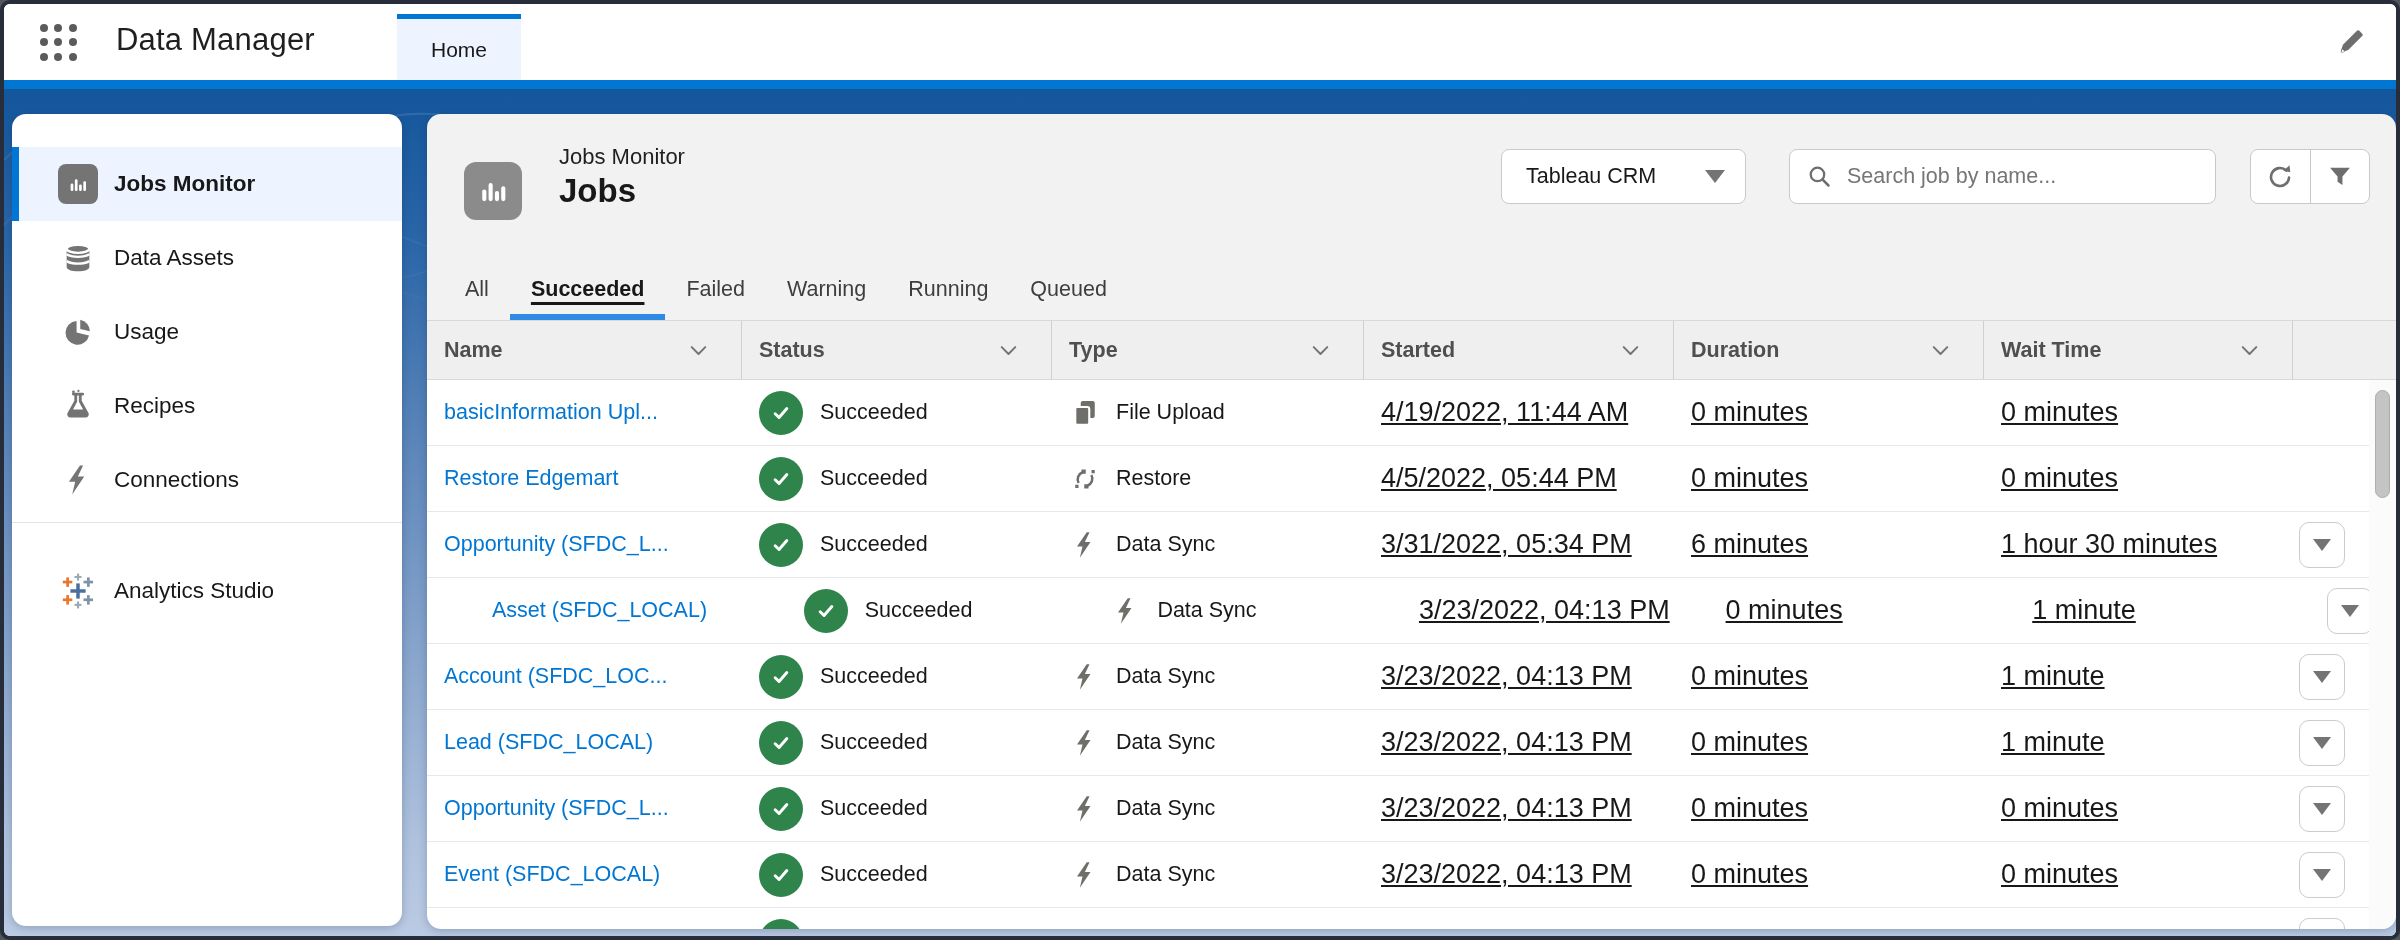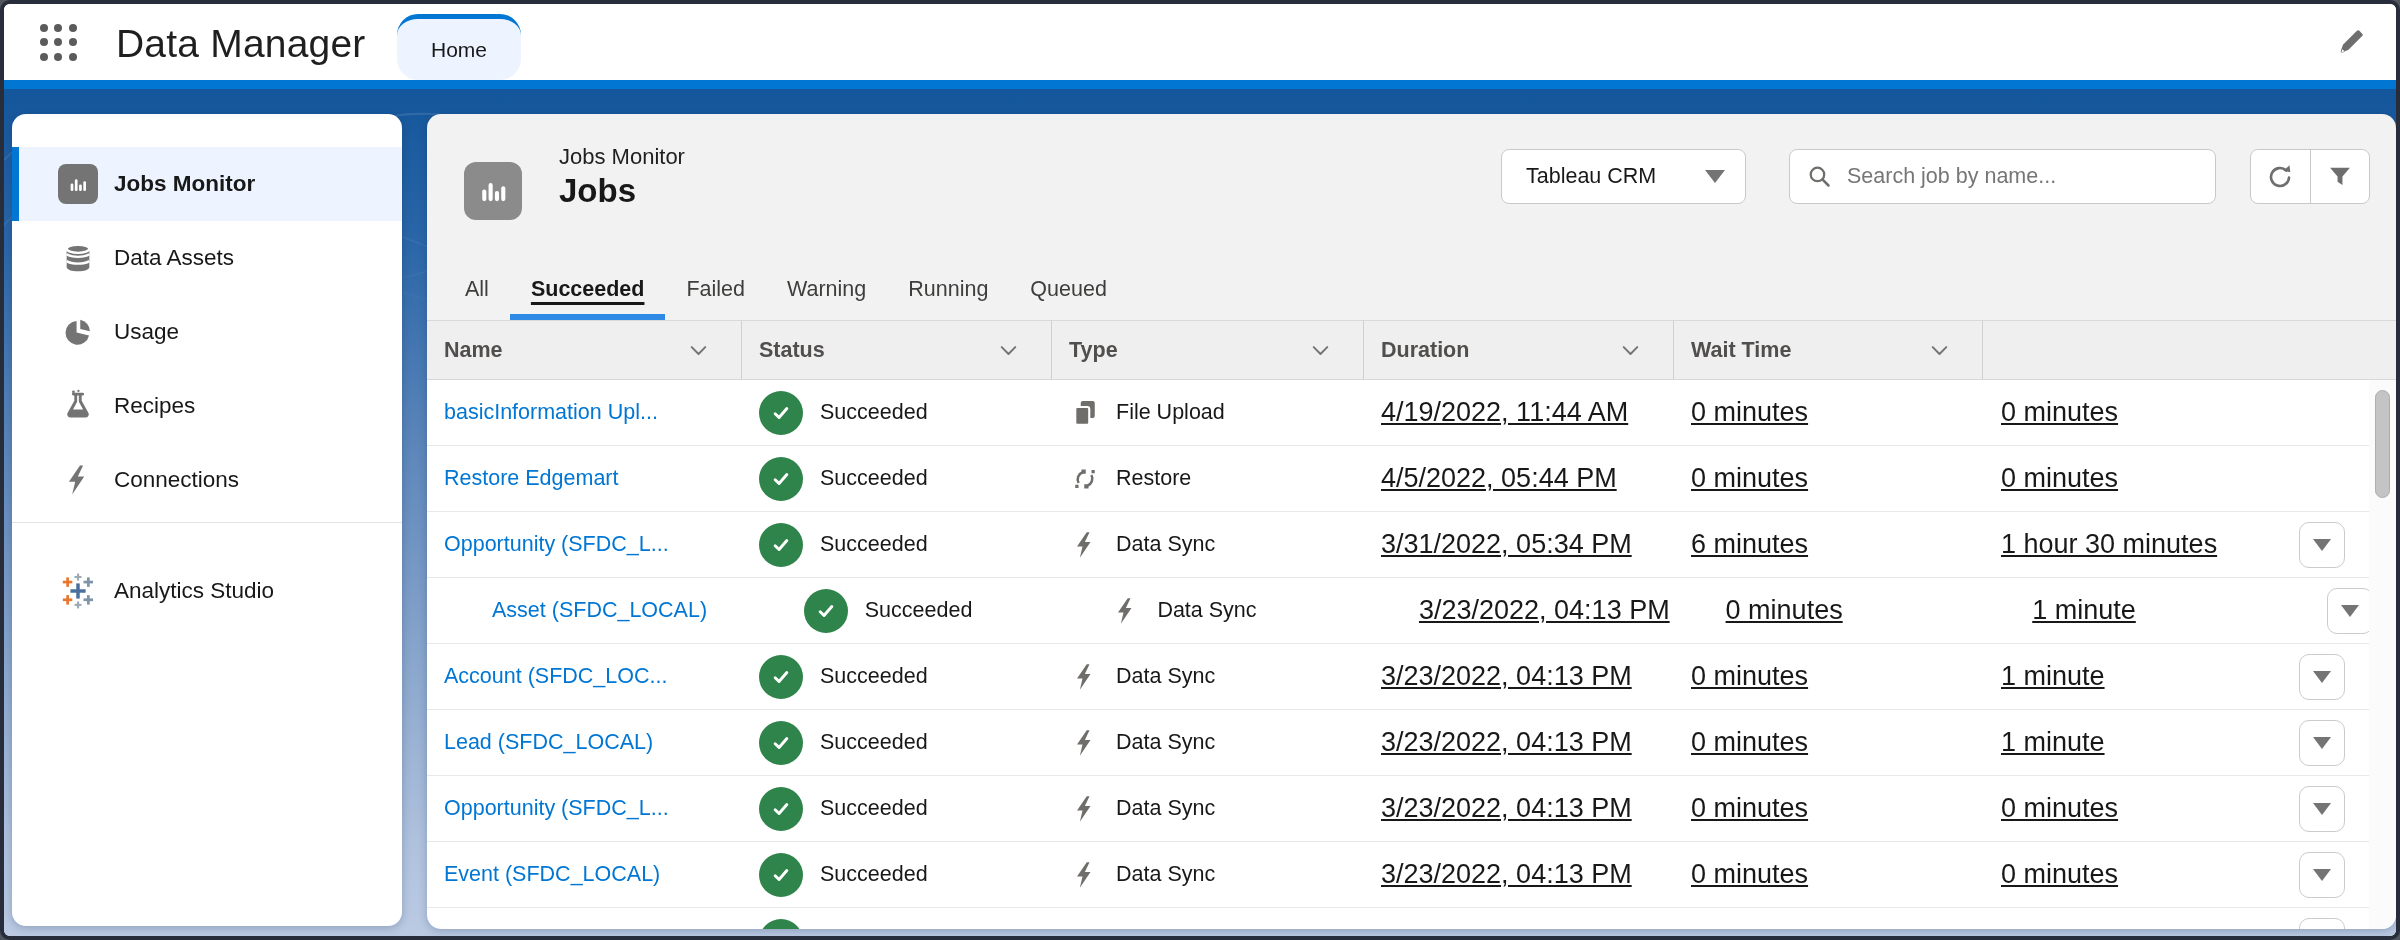--- a/index.html
+++ b/index.html
@@ -4,22 +4,22 @@
 <style>
   html,body{margin:0;padding:0;background:#50555f;}
   *{box-sizing:border-box;}
   body{width:2400px;height:940px;position:relative;font-family:"Liberation Sans",sans-serif;}
   .frame{position:absolute;inset:0;border:4px solid #272d3a;border-radius:10px;overflow:hidden;background:#fff;}
 
   
   .topbar{position:absolute;left:0;top:0;width:100%;height:76px;background:#ffffff;}
   .waffle{position:absolute;left:36px;top:20px;width:38px;height:38px;display:grid;grid-template-columns:repeat(3,1fr);grid-template-rows:repeat(3,1fr);gap:5px;cursor:pointer;}
   .waffle i{width:8px;height:8px;border-radius:50%;background:#5b5b5b;}
-  .app-label{position:absolute;left:112px;top:18px;font-size:39px;font-weight:500;color:#1f1f1f;letter-spacing:.2px;}
-  .home-tab{position:absolute;left:393px;top:10px;width:124px;height:66px;background:#eef4ff;border-top:5px solid #0176d3;display:flex;align-items:center;justify-content:center;font-size:21px;color:#181818;border-radius:21px;}
+  .app-label{position:absolute;left:112px;top:18px;font-size:31px;font-weight:500;color:#1f1f1f;letter-spacing:.2px;}
+  .home-tab{position:absolute;left:393px;top:10px;width:124px;height:66px;background:#eef4ff;border-top:5px solid #0176d3;display:flex;align-items:center;justify-content:center;font-size:21px;color:#181818;}
   .pencil{position:absolute;right:28px;top:22px;width:34px;height:34px;color:#6e6e6e;}
   .brandline{position:absolute;left:0;top:76px;width:100%;height:9px;background:#0176d3;}
 
   
   .stage{position:absolute;left:0;top:85px;width:100%;height:851px;
     background:linear-gradient(180deg,#14569b 0%,#2a66a8 18%,#5c86ba 42%,#8ba7cd 68%,#aec1dd 88%,#bccbe3 100%);}
   .texture{position:absolute;left:0;top:0;width:100%;height:270px;opacity:.9;
     -webkit-mask-image:linear-gradient(180deg,#000 0%,rgba(0,0,0,.35) 60%,transparent 100%);
             mask-image:linear-gradient(180deg,#000 0%,rgba(0,0,0,.35) 60%,transparent 100%);}
   .texture path{fill:none;stroke:rgba(255,255,255,.14);stroke-width:2;}
@@ -289,20 +289,28 @@
           </div>
           <div class="th" style="width: 312px;">
             <span class="th-lbl">Type</span>
             <span class="chev">
               <svg viewBox="0 0 24 24" width="25" height="25">
                 <path d="M5.5 8.8l6.5 6.6 6.5-6.6" fill="none" stroke="currentColor" stroke-width="1.9" stroke-linecap="round" stroke-linejoin="round"></path>
               </svg>
             </span>
           </div>
           <div class="th" style="width: 310px;">
+            <span class="th-lbl">Started</span>
+            <span class="chev">
+              <svg viewBox="0 0 24 24" width="25" height="25">
+                <path d="M5.5 8.8l6.5 6.6 6.5-6.6" fill="none" stroke="currentColor" stroke-width="1.9" stroke-linecap="round" stroke-linejoin="round"></path>
+              </svg>
+            </span>
+          </div>
+          <div class="th" style="width: 310px;">
             <span class="th-lbl">Duration</span>
             <span class="chev">
               <svg viewBox="0 0 24 24" width="25" height="25">
                 <path d="M5.5 8.8l6.5 6.6 6.5-6.6" fill="none" stroke="currentColor" stroke-width="1.9" stroke-linecap="round" stroke-linejoin="round"></path>
               </svg>
             </span>
           </div>
           <div class="th" style="width: 309px;">
             <span class="th-lbl">Wait Time</span>
             <span class="chev">

